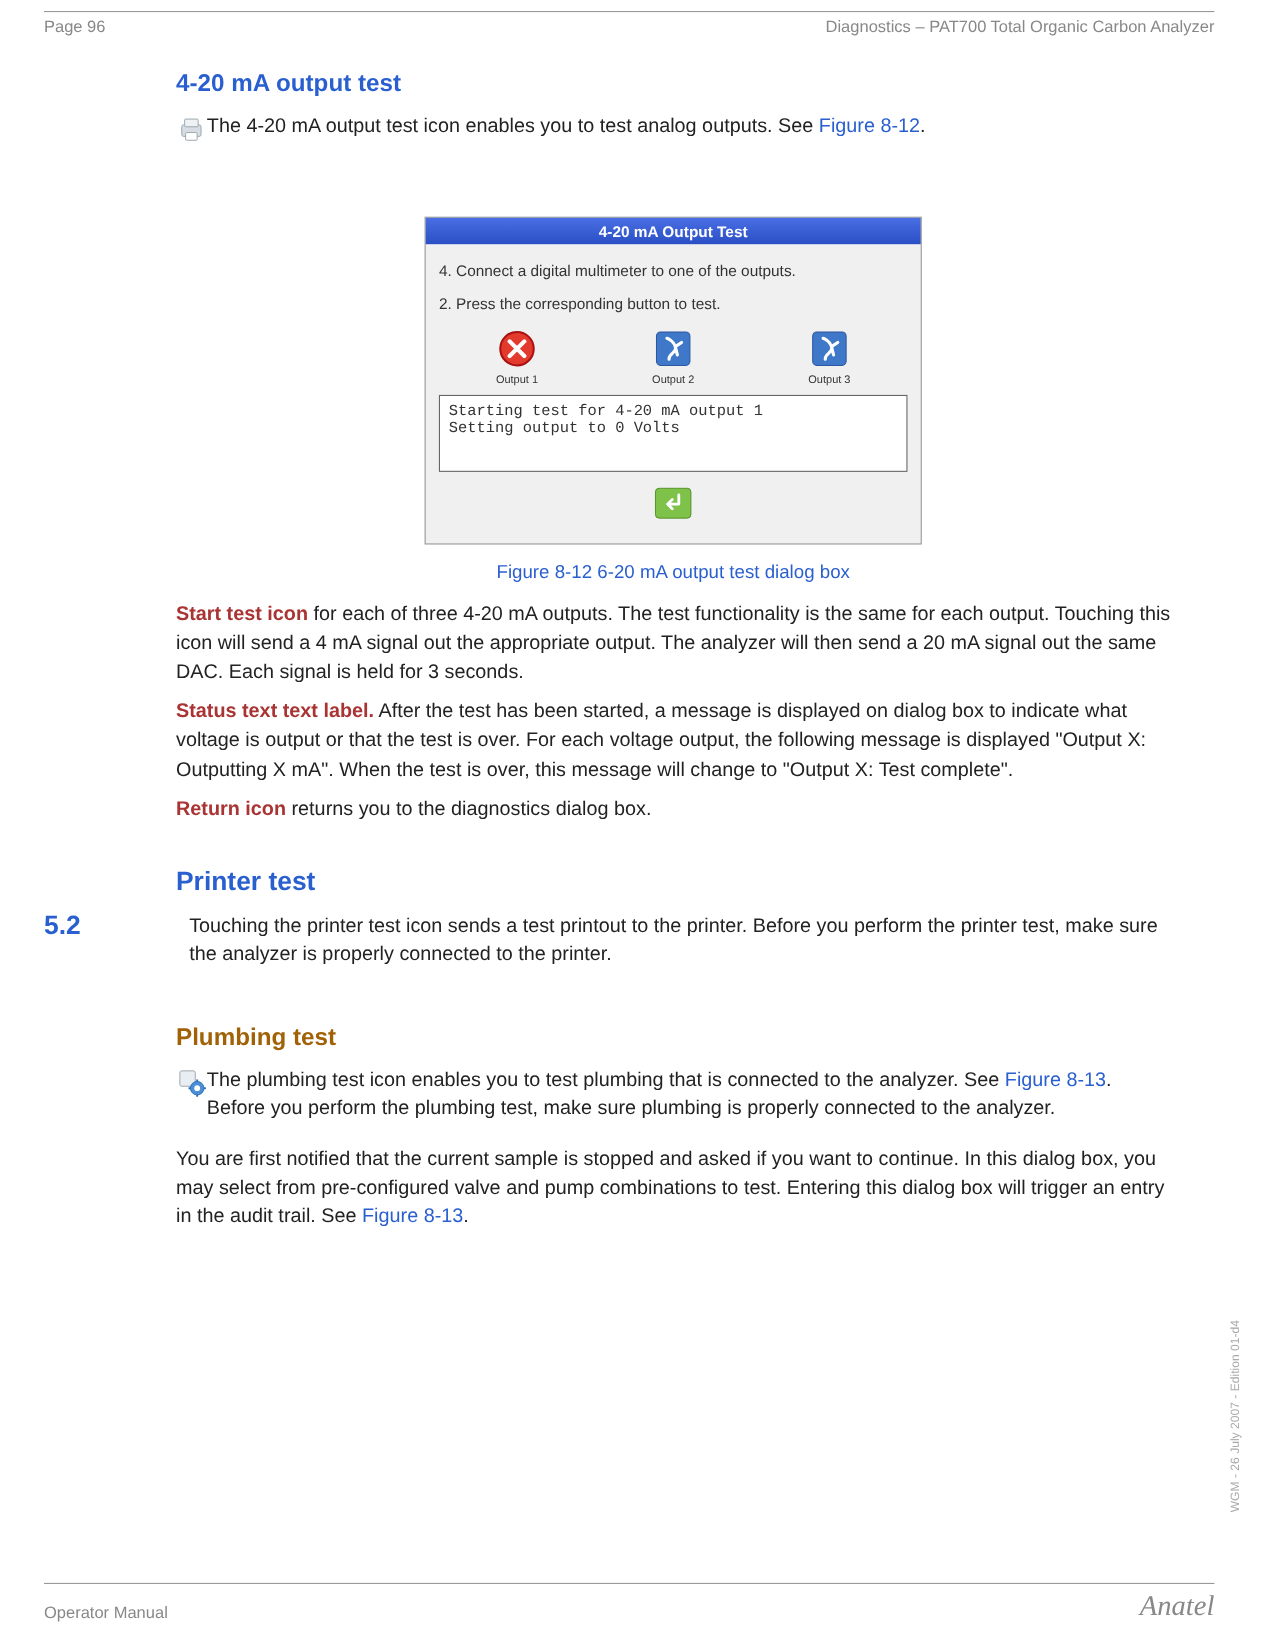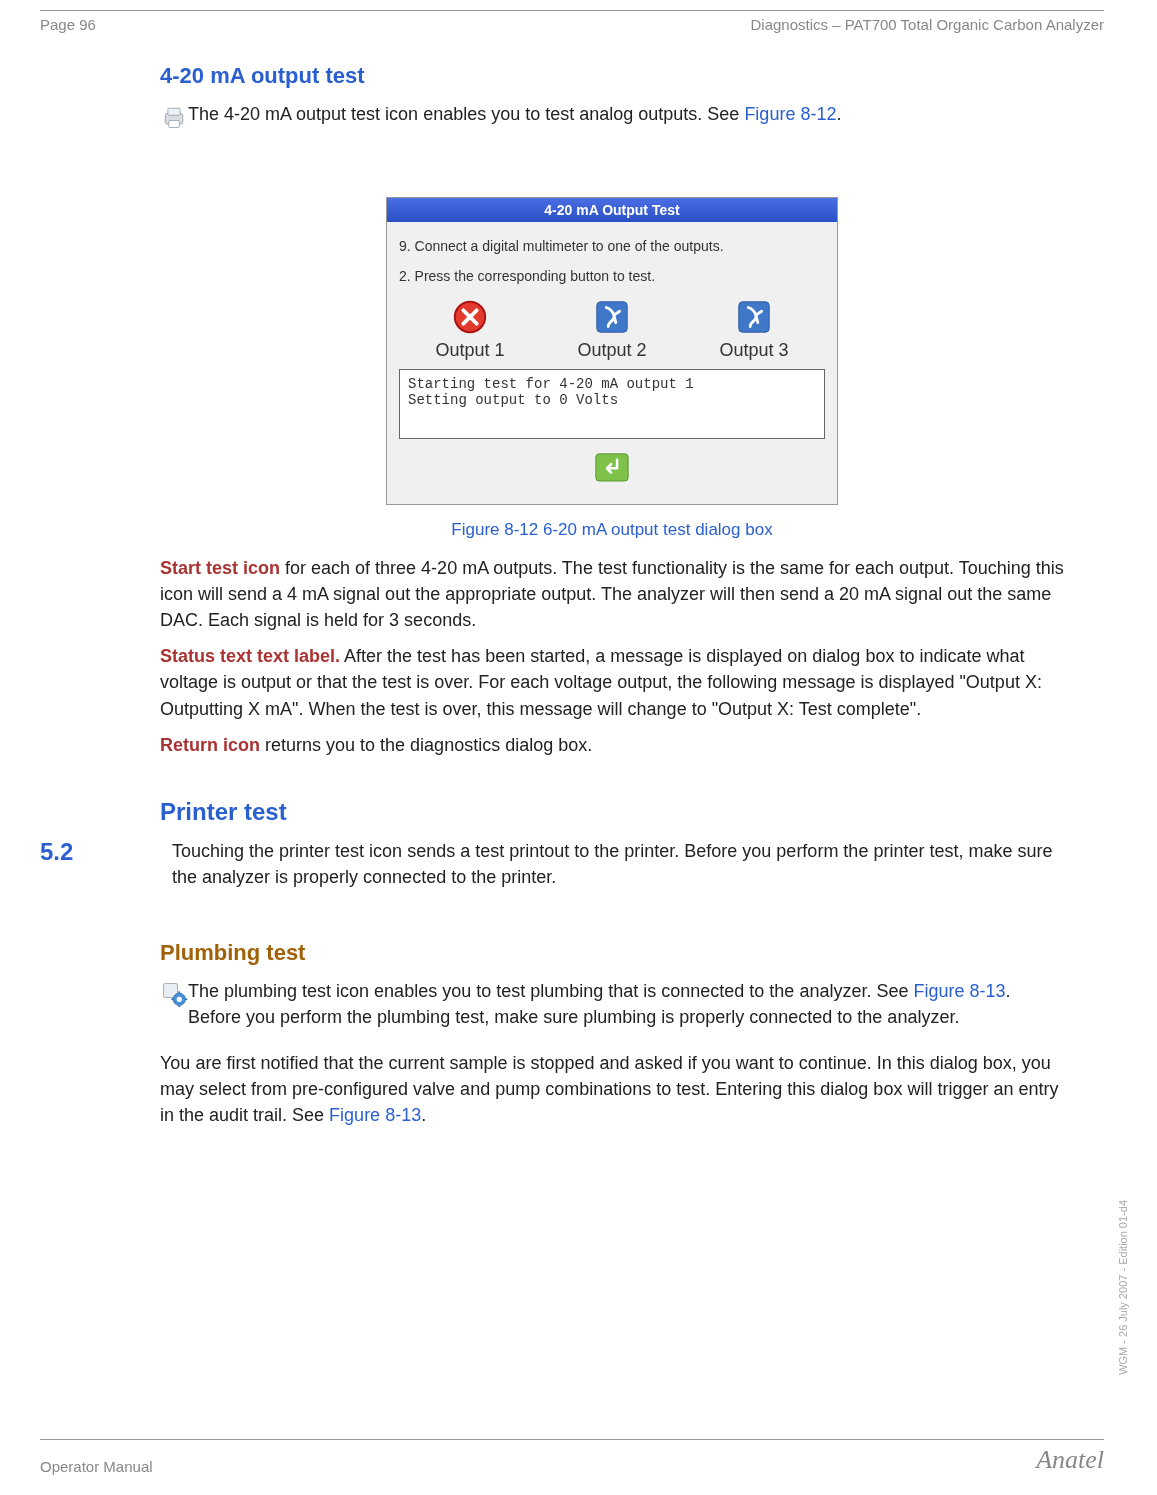--- a/index.html
+++ b/index.html
@@ -86,21 +86,21 @@
     font-size: 14px;
   }
   .ss-line { margin: 6px 0 14px 0; }
   .ss-outputs {
     display: flex;
     justify-content: space-around;
     margin: 10px 0 6px 0;
   }
   .ss-out {
     text-align: center;
-    font-size: 18px;
+    font-size: 10px;
   }
   .ss-out-icon {
     width: 38px; height: 38px; margin: 0 auto 4px auto;
     display: block;
   }
   .ss-statusbox {
     background: #fff;
     border: 1px solid #666;
     font-family: "Courier New", monospace;
     font-size: 14px;
@@ -206,21 +206,21 @@
       </span>
       <div class="para" style="margin-top:0;">
         <span>The 4-20 mA output test icon enables you to test analog outputs. See </span><span class="link-blue">Figure 8-12</span><span>.</span>
       </div>
     </div>
 
     <div class="figure-wrap">
       <div class="screenshot">
         <div class="ss-title">4-20 mA Output Test</div>
         <div class="ss-body">
-          <div class="ss-line">9. Connect a digital multimeter to one of the outputs.</div>
+          <div class="ss-line">4. Connect a digital multimeter to one of the outputs.</div>
           <div class="ss-line">2. Press the corresponding button to test.</div>
           <div class="ss-outputs">
             <div class="ss-out">
               <span class="ss-out-icon">
                 <svg viewBox="0 0 40 40">
                     <circle cx="20" cy="20" r="16" fill="#e23b2e" stroke="#a11" stroke-width="2"></circle>
                     <path d="M13 13 L27 27 M27 13 L13 27" stroke="#fff" stroke-width="4" stroke-linecap="round"></path>
                   </svg>
               </span>
               <span>Output 1</span>

